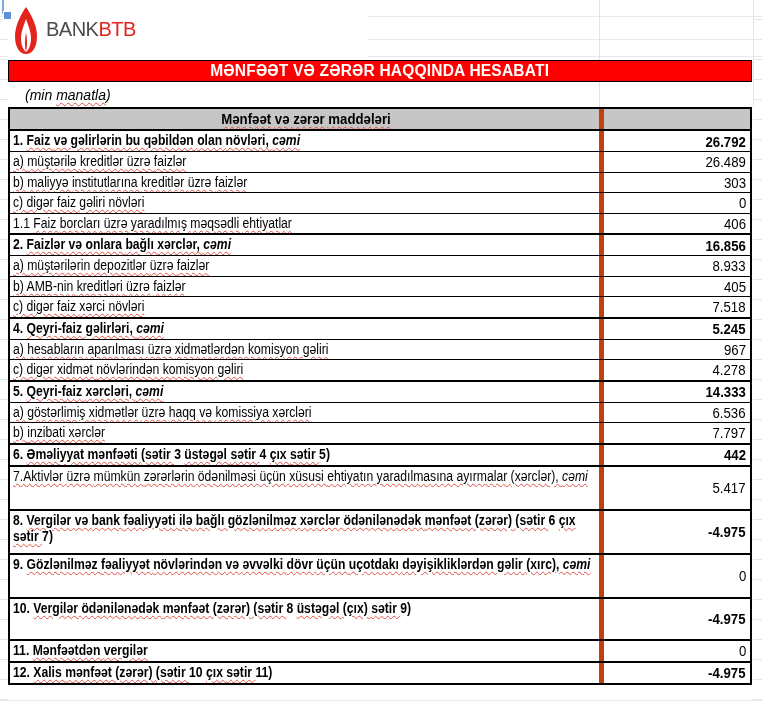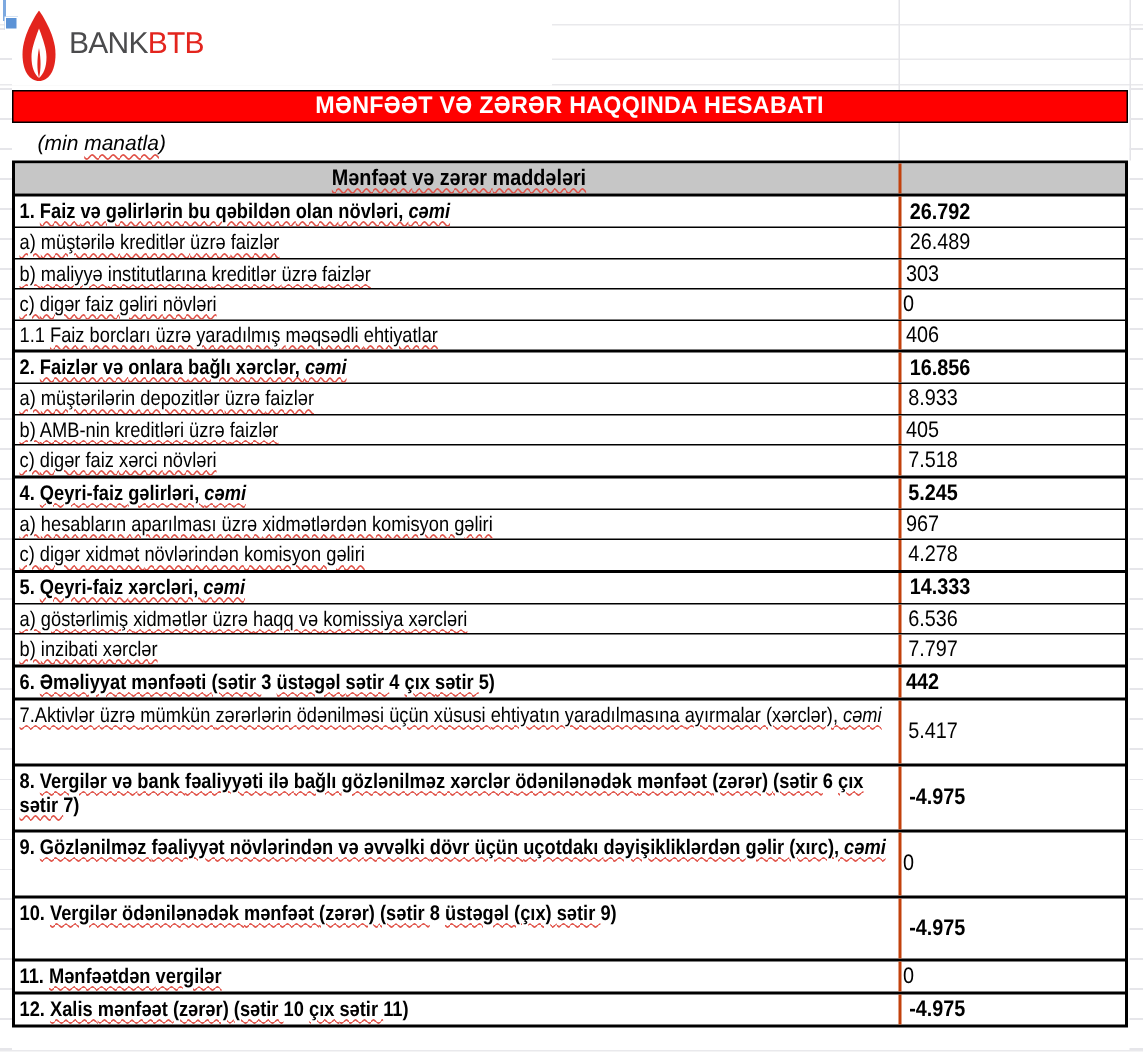--- a/index.html
+++ b/index.html
@@ -37,21 +37,21 @@
   .thead{display:flex;background:#c6c6c6;height:20px}
   .thead .lbl-cell{align-items:flex-start;justify-content:center;padding-bottom:0}
   .hdrtext{display:block;width:100%;text-align:center;font-weight:bold;font-size:15px;
     transform:scaleX(.88);transform-origin:50% 50%}
   .row{display:flex;border-top:1px solid #000;min-height:20px;box-sizing:border-box}
   .row.section{border-top:2px solid #000;min-height:22px}
   .row.wrap{min-height:44px}
   .row.tall{min-height:42px}
   .lbl-cell{flex:0 0 589px;display:flex;align-items:flex-start;overflow:hidden;
     padding:1px 0 2px 3px;box-sizing:border-box}
-  .val-cell{flex:1;border-left:2px solid #c2410c;display:flex;align-items:center;justify-content:flex-start;
+  .val-cell{flex:1;border-left:5px solid #c2410c;display:flex;align-items:center;justify-content:flex-end;
     padding-right:4px;box-sizing:border-box;overflow:hidden}
   .lbltext{flex:0 0 115%;font-size:14px;line-height:16.5px;transform:scaleX(.87);transform-origin:0 100%}
   .valtext{display:inline-block;white-space:nowrap;font-size:15px;transform:scaleX(.88);transform-origin:100% 50%}
   .b{font-weight:bold}
   .it{font-style:italic}
   .sq{text-decoration-line:underline;text-decoration-style:wavy;
     text-decoration-color:#e05046;text-decoration-thickness:1px;text-underline-offset:2px}
 </style>
 </head>
 <body>

